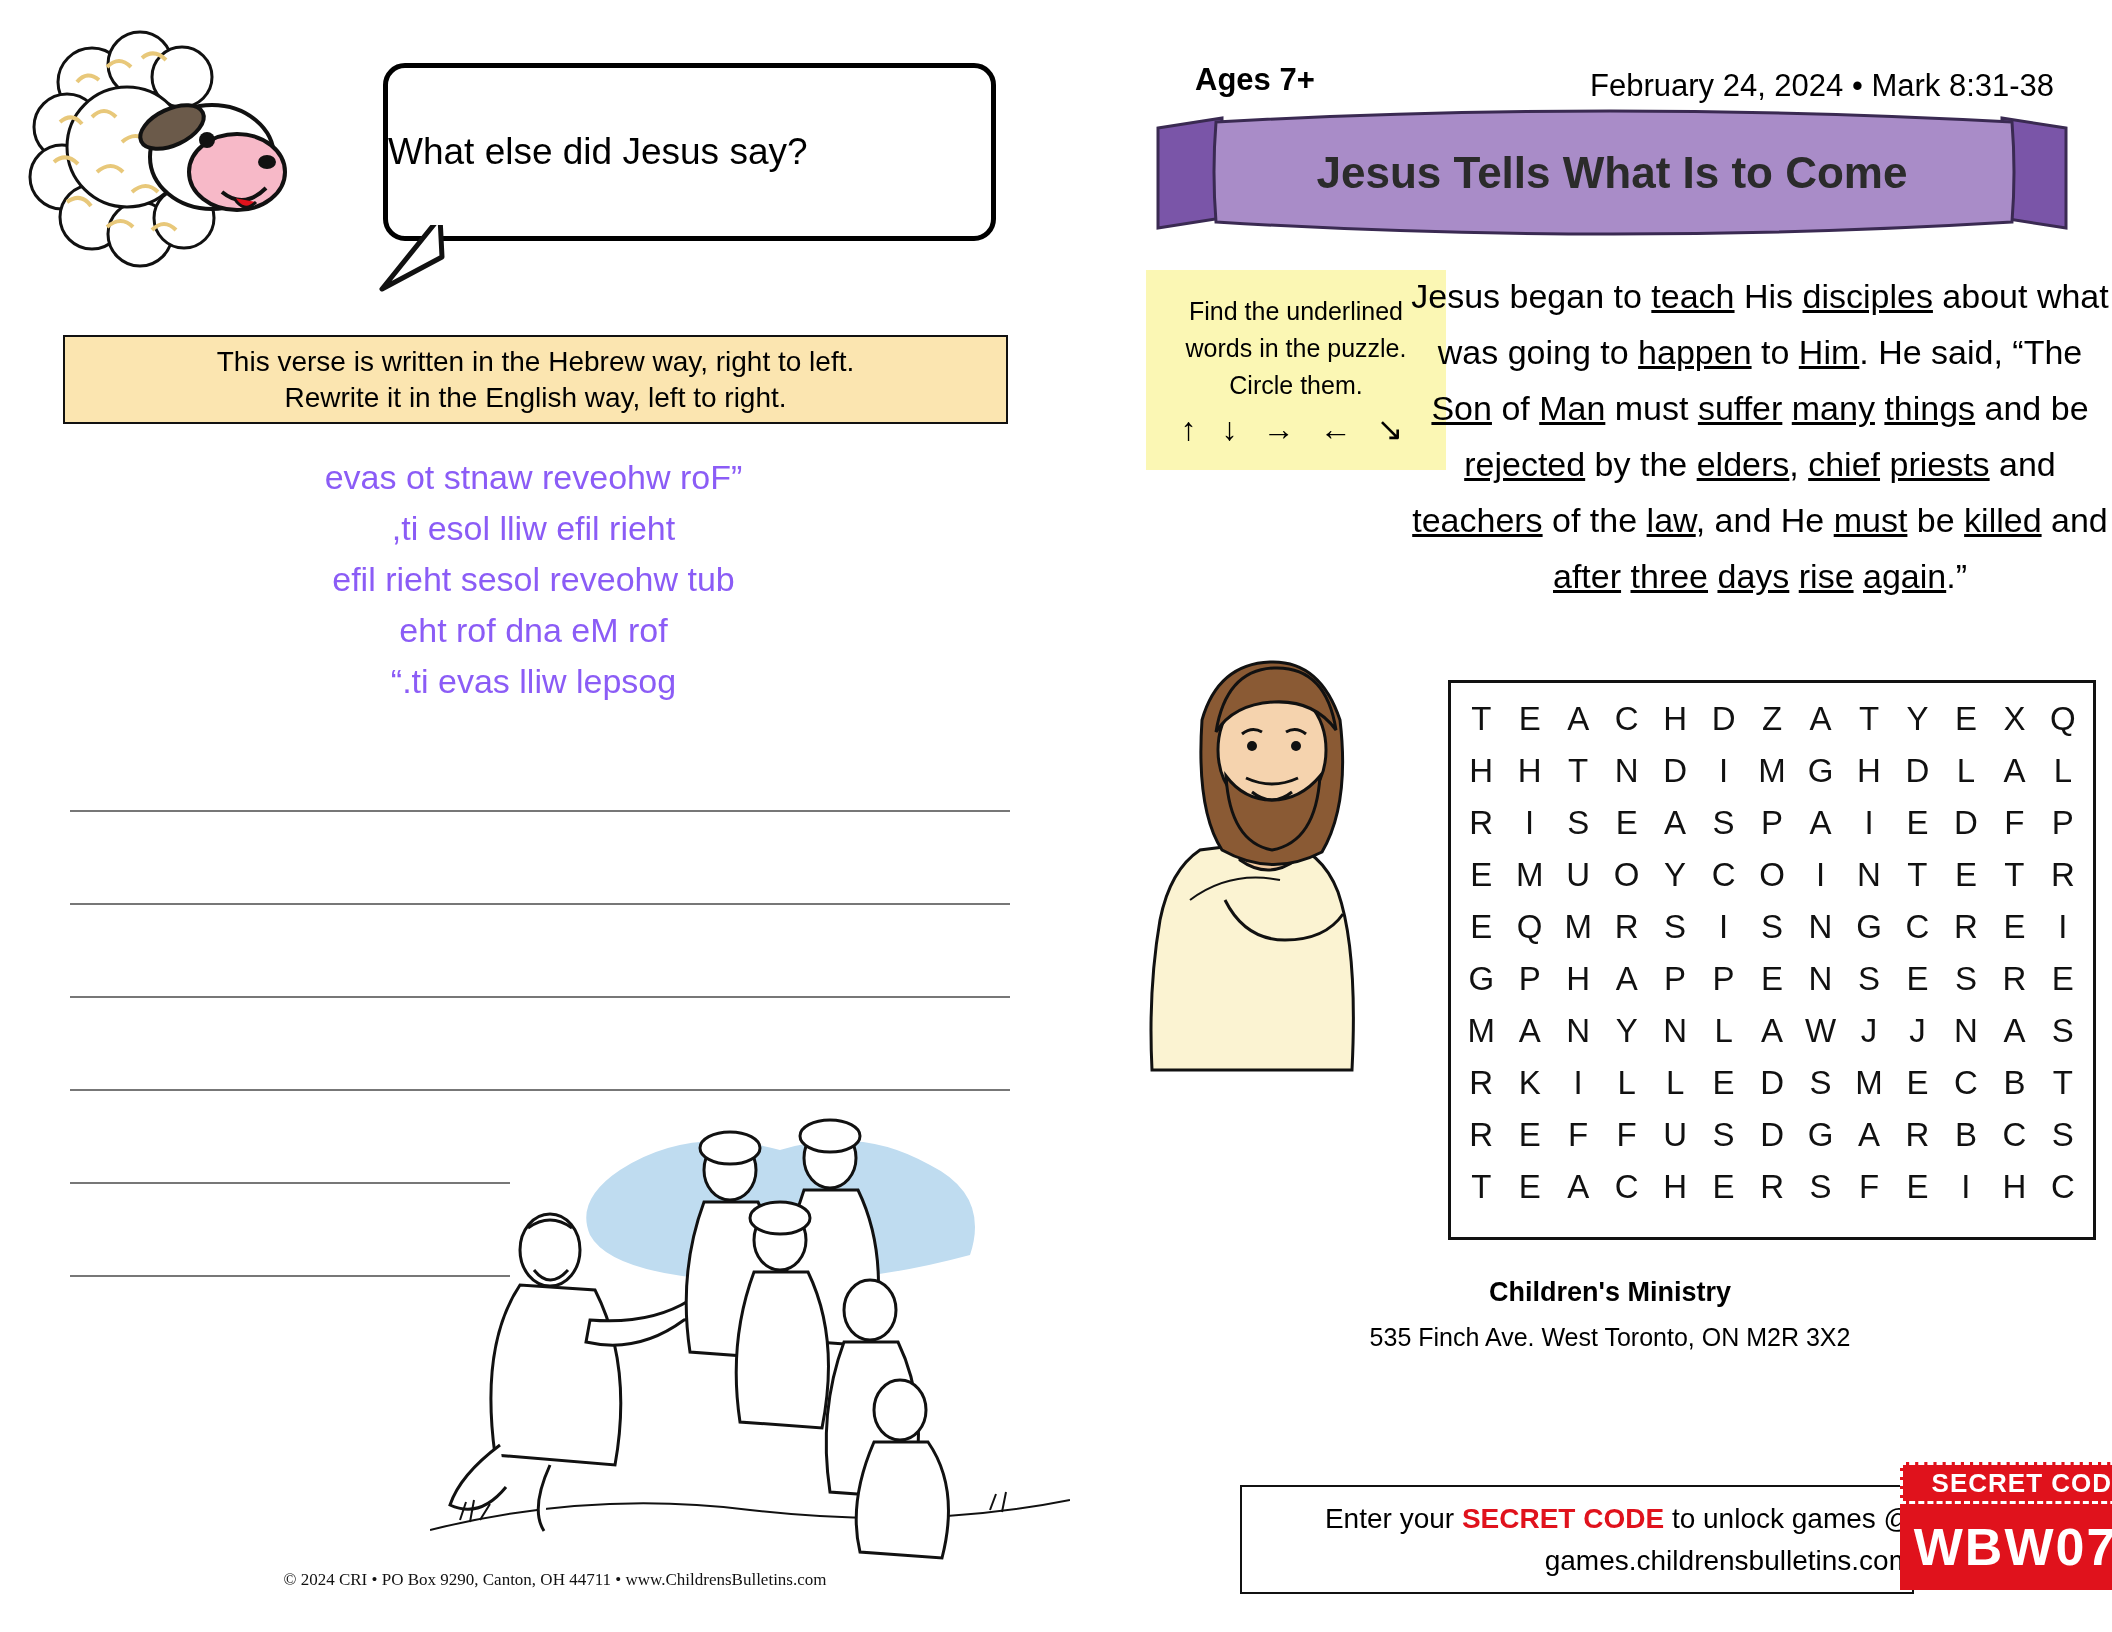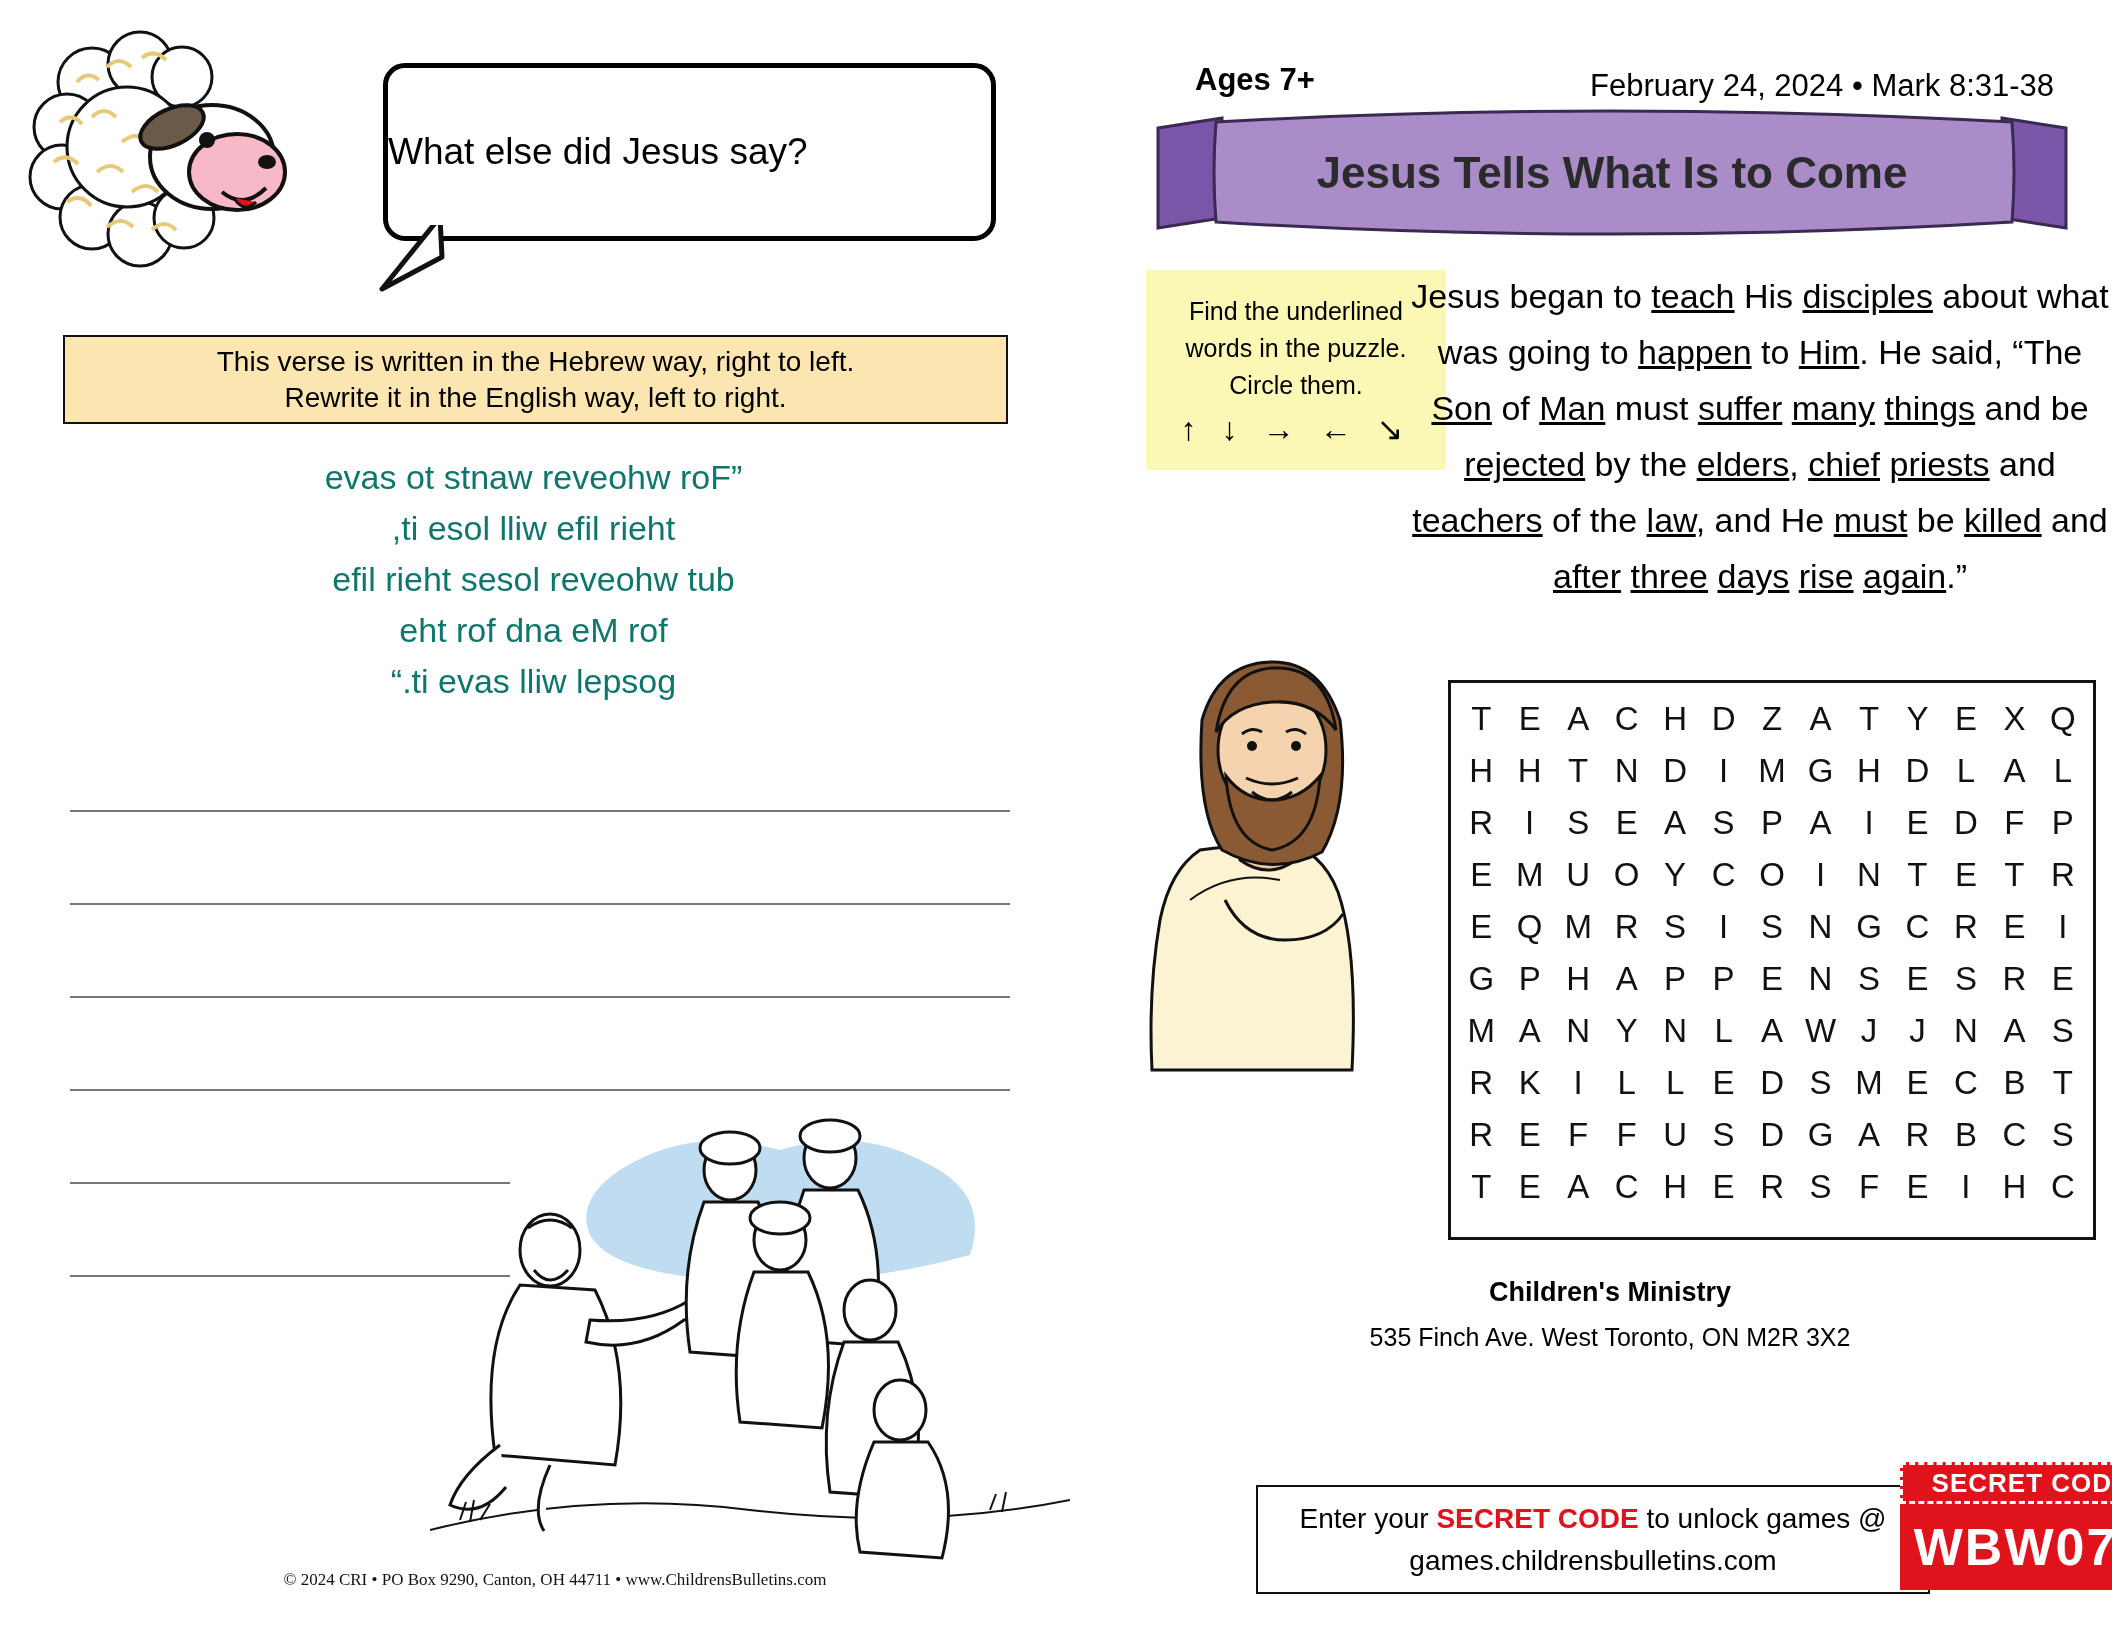--- a/index.html
+++ b/index.html
@@ -81,21 +81,21 @@
   
   .verse {
     position: absolute;
     left: 63px; top: 452px;
     width: 941px;
     text-align: center;
   }
   .verse div {
     font-size: 34px;
     line-height: 51px;
-    color: #0f766e;
+    color: #8b5cf6;
   }
 
   
   .write-lines {
     position: absolute;
     left: 70px; top: 810px;
     width: 940px; height: 500px;
   }
   .write-lines .ln {
     position: absolute;
@@ -234,23 +234,22 @@
   .church .c3 { font-size: 25px; line-height: 44px; }
 
   
   .code-box {
     position: absolute;
     left: 130px; top: 1485px;
     width: 670px; height: 105px;
     border: 2px solid #111;
     display: flex;
     flex-direction: column;
-    align-items: center;
+    align-items: flex-end;
     justify-content: center;
-    margin-left: 16px;
   }
   .code-box .cl {
     font-size: 28px;
     line-height: 42px;
     text-align: center;
   }
   .code-red { color: #e0121c; font-weight: bold; }
   .code-stamp {
     position: absolute;
     left: 790px; top: 1462px;

